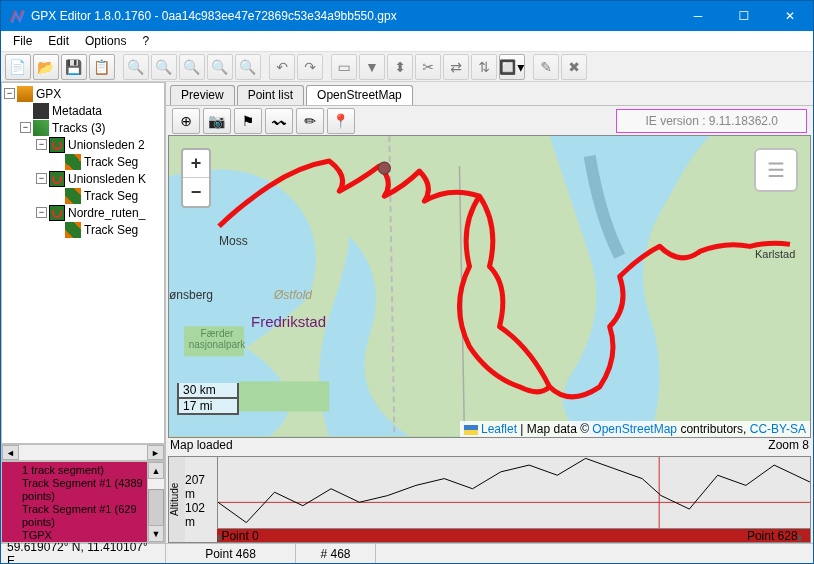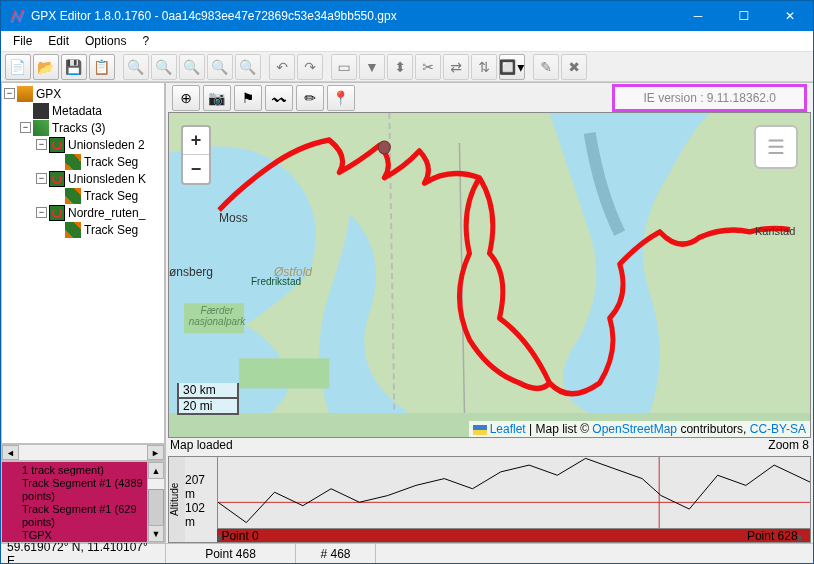--- a/index.html
+++ b/index.html
@@ -35,21 +35,21 @@
 .log-line { font-size: 11px; line-height: 13px; white-space: normal; }
 .log .vscroll { position: absolute; right: 0; top: 0; width: 17px; height: 100%; background: #f0f0f0; border-left: 1px solid #c0c0c0; }
 .log .vscroll .arr { height: 17px; background: #e0e0e0; display:flex; align-items:center; justify-content:center; font-size:9px; border: 1px solid #b0b0b0;}
 .log .vscroll .thumb { height: 40px; background: #cdcdcd; border: 1px solid #a0a0a0; margin-top:10px;}
 .rightpane { flex: 1; display: flex; flex-direction: column; background: #f0f0f0; }
 .tabs { height: 23px; display: flex; padding-left: 4px; padding-top: 3px; }
 .tab { padding: 2px 10px; border: 1px solid #a0a0a0; background: #ececec; border-bottom: none; margin-right: 2px; border-radius: 3px 3px 0 0; position: relative; }
 .tab.active { background: #fff; z-index: 2; padding-bottom: 3px; }
 .maptoolbar { height: 30px; display: flex; align-items: center; padding: 2px 6px; background: #f0f0f0; border-top: 1px solid #c0c0c0; }
 .maptoolbar .btn { width: 28px; height: 26px; border: 1px solid #b0b0b0; background: linear-gradient(#fdfdfd,#e8e8e8); margin-right: 3px; display: flex; align-items: center; justify-content: center; border-radius: 2px; font-size:14px;}
-.maptoolbar .ieinfo { margin-left: auto; border: 3px solid #d946ef; padding: 4px 28px; color: #888; background: #f8f8f8; }
+.maptoolbar .ieinfo { margin-left: auto; border: 1px solid #d946ef; padding: 4px 28px; color: #888; background: #f8f8f8; }
 .map { flex: 1; position: relative; background: #b8d8b0; overflow: hidden; border: 1px solid #888; margin: 0 2px; }
 .mapbg { position: absolute; inset: 0; }
 .zoomctrl { position: absolute; left: 12px; top: 12px; width: 30px; border: 2px solid #b0b0b0; border-radius: 4px; background: #fff; }
 .zoomctrl div { height: 28px; display: flex; align-items: center; justify-content: center; font-size: 18px; font-weight: bold; color: #333; }
 .zoomctrl div:first-child { border-bottom: 1px solid #ccc; }
 .layerctrl { position: absolute; right: 12px; top: 12px; width: 44px; height: 44px; border: 2px solid #c0c0c0; border-radius: 6px; background: #fff; display:flex; align-items:center; justify-content:center; font-size:20px; color:#aaa;}
 .scalebar { position: absolute; left: 8px; bottom: 22px; background: rgba(255,255,255,0.6); padding: 0; font-size: 11px; }
 .scalebar div { border: 2px solid #555; border-top: none; padding: 0 4px; width: 62px; }
 .scalebar div:last-child { border-top: none; }
 .attrib { position: absolute; right: 0; bottom: 0; background: rgba(255,255,255,0.8); padding: 1px 4px; font-size: 11px; }
@@ -183,20 +183,25 @@
       <div class="log-line">TGPX</div>
       <div class="vscroll">
           <div class="arr">▲</div>
           <div class="thumb"></div>
           <div class="arr" style="position:absolute;bottom:0;width:100%">▼</div>
         </div>
     </div>
   </div>
 
   <div class="rightpane">
+    <div class="tabs">
+      <div class="tab">Preview</div>
+      <div class="tab">Point list</div>
+      <div class="tab active">OpenStreetMap</div>
+    </div>
     <div class="maptoolbar">
       <div class="btn">⊕</div>
       <div class="btn">📷</div>
       <div class="sep"></div>
       <div class="btn">⚑</div>
       <div class="btn">〰</div>
       <div class="btn">✏</div>
       <div class="btn">📍</div>
       <div class="ieinfo">IE version : 9.11.18362.0</div>
     </div>
@@ -214,36 +219,36 @@
         <path d="M220 0 L225 300" stroke="#bbb" stroke-width="2" stroke-dasharray="6 4"></path>
         <path d="M290 30 L295 300" stroke="#aaa" stroke-width="1.5"></path>
       </svg>
       <svg class="track" viewBox="0 0 640 300" preserveAspectRatio="none">
         <path d="M50 90 Q70 70 100 50 Q130 30 160 25 Q180 40 170 55 Q190 45 210 30 Q225 45 215 60 Q235 50 250 35 Q265 50 255 65 Q280 50 310 60 Q330 90 320 130 Q340 150 330 190 Q360 210 380 250 Q400 270 430 250 Q450 220 440 190 Q460 170 450 140 Q470 120 490 110 Q510 130 530 115 Q555 105 580 110 Q600 105 620 108" stroke="#ee1010" stroke-width="5" fill="none" stroke-linejoin="round"></path>
         <path d="M310 60 Q290 90 300 130 Q280 170 300 210 Q320 240 350 250 Q370 260 380 250" stroke="#ee1010" stroke-width="5" fill="none"></path>
         <circle cx="215" cy="32" r="6" fill="#905050" stroke="#703030"></circle>
       </svg>
       <div style="position:absolute;left:50px;top:98px;font-size:12px;color:#333">Moss</div>
       <div style="position:absolute;left:105px;top:152px;font-size:12px;color:#a96;font-style:italic">Østfold</div>
-      <div style="position:absolute;left:82px;top:163px;font-size:10px;color:#14532d">Fredrikstad</div>
+      <div style="position:absolute;left:82px;top:177px;font-size:15px;color:#701a75">Fredrikstad</div>
       <div style="position:absolute;left:0px;top:152px;font-size:12px;color:#333">ønsberg</div>
       <div style="position:absolute;left:586px;top:112px;font-size:11px;color:#333">Karlstad</div>
-      <div style="position:absolute;left:18px;top:192px;font-size:10px;color:#5a8a5a;font-style:italic;width:60px;text-align:center">Færder nasjonalpark</div>
+      <div style="position:absolute;left:18px;top:192px;font-size:10px;color:#5a8a5a;width:60px;text-align:center">Færder nasjonalpark</div>
       <div class="zoomctrl">
         <div>+</div>
         <div>−</div>
       </div>
       <div class="layerctrl">☰</div>
       <div class="scalebar">
         <div>30 km</div>
-        <div>20 mi</div>
+        <div>17 mi</div>
       </div>
       <div class="attrib">
         <span class="flag"></span>
-        <a>Leaflet</a><span> | Map list © </span><a>OpenStreetMap</a><span> contributors, </span><a>CC-BY-SA</a>
+        <a>Leaflet</a><span> | Map data © </span><a>OpenStreetMap</a><span> contributors, </span><a>CC-BY-SA</a>
       </div>
     </div>
     <div class="mapstatus">
       <span>Map loaded</span>
       <span class="right">Zoom 8</span>
     </div>
     <div class="elevpane">
       <div class="elev-ylabel">Altitude</div>
       <div class="elev-yaxis">
         <span style="top:16px">207 m</span>

